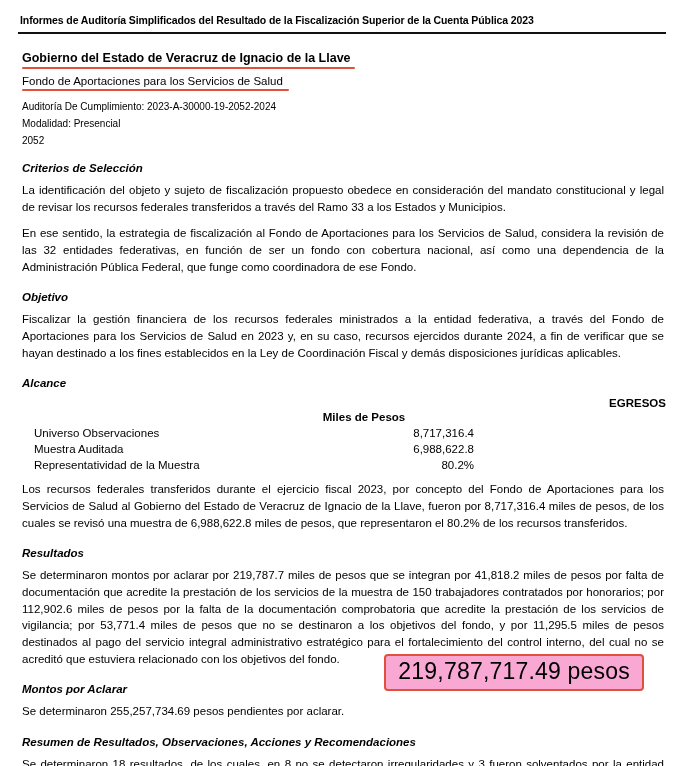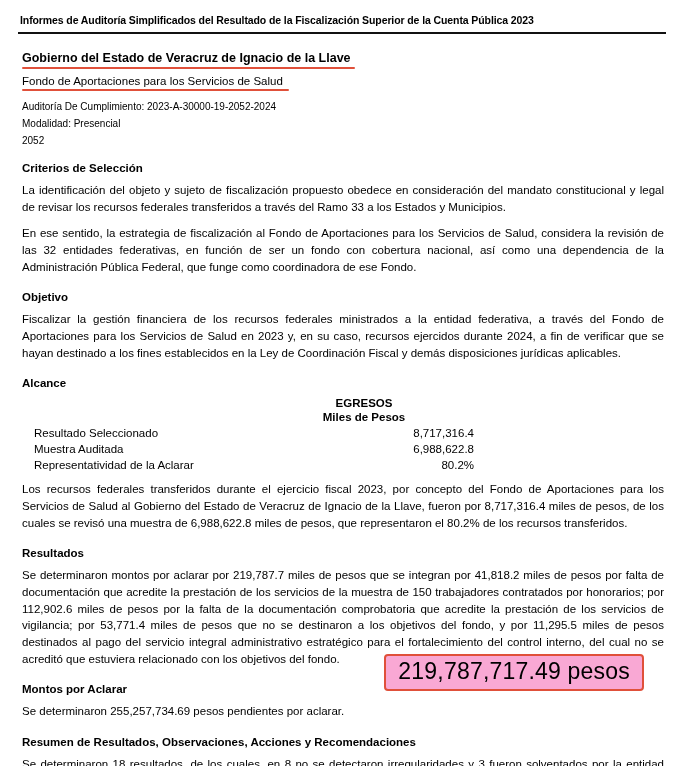--- a/index.html
+++ b/index.html
@@ -64,34 +64,35 @@
     background: #e0503a;
     border-radius: 2px;
   }
   .meta-line {
     font-size: 10px;
     margin: 6px 0 0 4px;
   }
   .section-title {
     font-size: 11.5px;
     font-weight: bold;
+    font-style: italic;
     margin: 16px 0 8px 4px;
   }
   .para {
     font-size: 11.5px;
     line-height: 1.45;
     text-align: justify;
     margin: 0 2px 10px 4px;
   }
   .table-block {
     margin: 4px 0 10px 4px;
     font-size: 11.5px;
   }
   .table-head {
-    text-align: center;
+    text-align: right;
     font-weight: bold;
     margin-left: 40px;
   }
   .table-sub {
     text-align: center;
     margin-left: 40px;
     margin-top: 2px;
     font-weight: bold;
   }
   .table-row {
@@ -176,29 +177,29 @@
 
   <div class="section-title">Objetivo</div>
   <div class="para">Fiscalizar la gestión financiera de los recursos federales ministrados a la entidad federativa, a través del Fondo de Aportaciones para los Servicios de Salud en 2023 y, en su caso, recursos ejercidos durante 2024, a fin de verificar que se hayan destinado a los fines establecidos en la Ley de Coordinación Fiscal y demás disposiciones jurídicas aplicables.</div>
 
   <div class="section-title">Alcance</div>
 
   <div class="table-block">
     <div class="table-head">EGRESOS</div>
     <div class="table-sub">Miles de Pesos</div>
     <div class="table-row">
-      <div class="label">Resultado Seleccionado</div>
+      <div class="label">Universo Observaciones</div>
       <div class="value">8,717,316.4</div>
     </div>
     <div class="table-row">
       <div class="label">Muestra Auditada</div>
       <div class="value">6,988,622.8</div>
     </div>
     <div class="table-row">
-      <div class="label">Representatividad de la Aclarar</div>
+      <div class="label">Representatividad de la Muestra</div>
       <div class="value">80.2%</div>
     </div>
   </div>
 
   <div class="para">Los recursos federales transferidos durante el ejercicio fiscal 2023, por concepto del Fondo de Aportaciones para los Servicios de Salud al Gobierno del Estado de Veracruz de Ignacio de la Llave, fueron por 8,717,316.4 miles de pesos, de los cuales se revisó una muestra de 6,988,622.8 miles de pesos, que representaron el 80.2% de los recursos transferidos.</div>
 
   <div class="section-title">Resultados</div>
   <div class="para">Se determinaron montos por aclarar por 219,787.7 miles de pesos que se integran por 41,818.2 miles de pesos por falta de documentación que acredite la prestación de los servicios de la muestra de 150 trabajadores contratados por honorarios; por 112,902.6 miles de pesos por la falta de la documentación comprobatoria que acredite la prestación de los servicios de vigilancia; por 53,771.4 miles de pesos que no se destinaron a los objetivos del fondo, y por 11,295.5 miles de pesos destinados al pago del servicio integral administrativo estratégico para el fortalecimiento del control interno, del cual no se acreditó que estuviera relacionado con los objetivos del fondo.</div>
 
   <div class="section-title">Montos por Aclarar</div>

